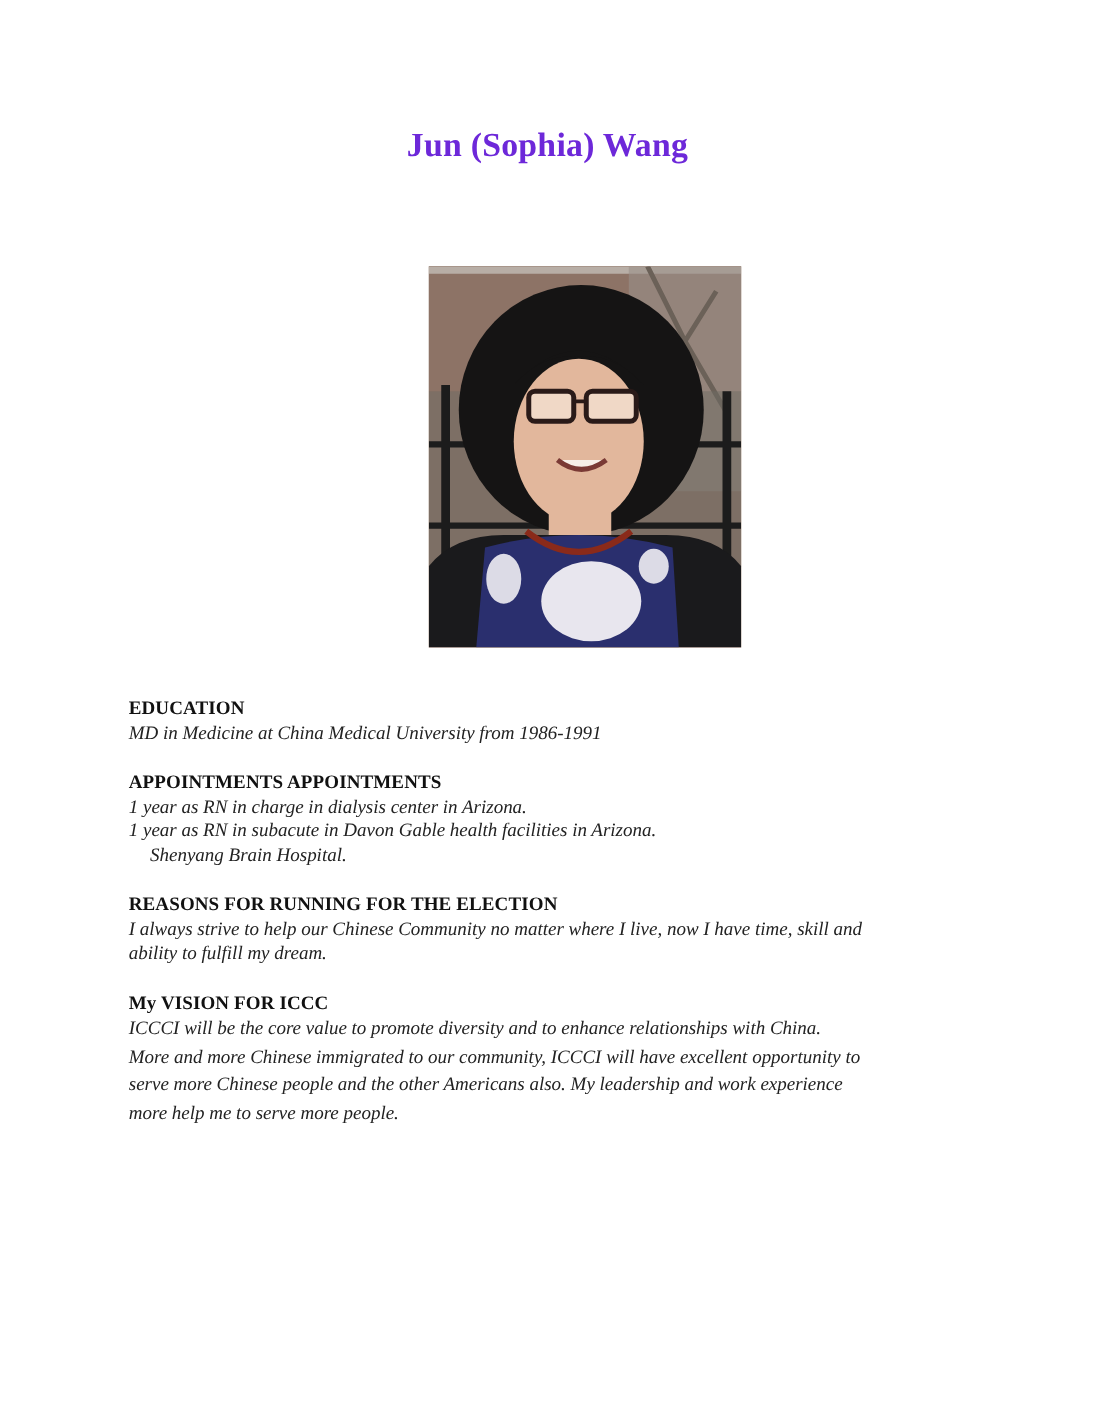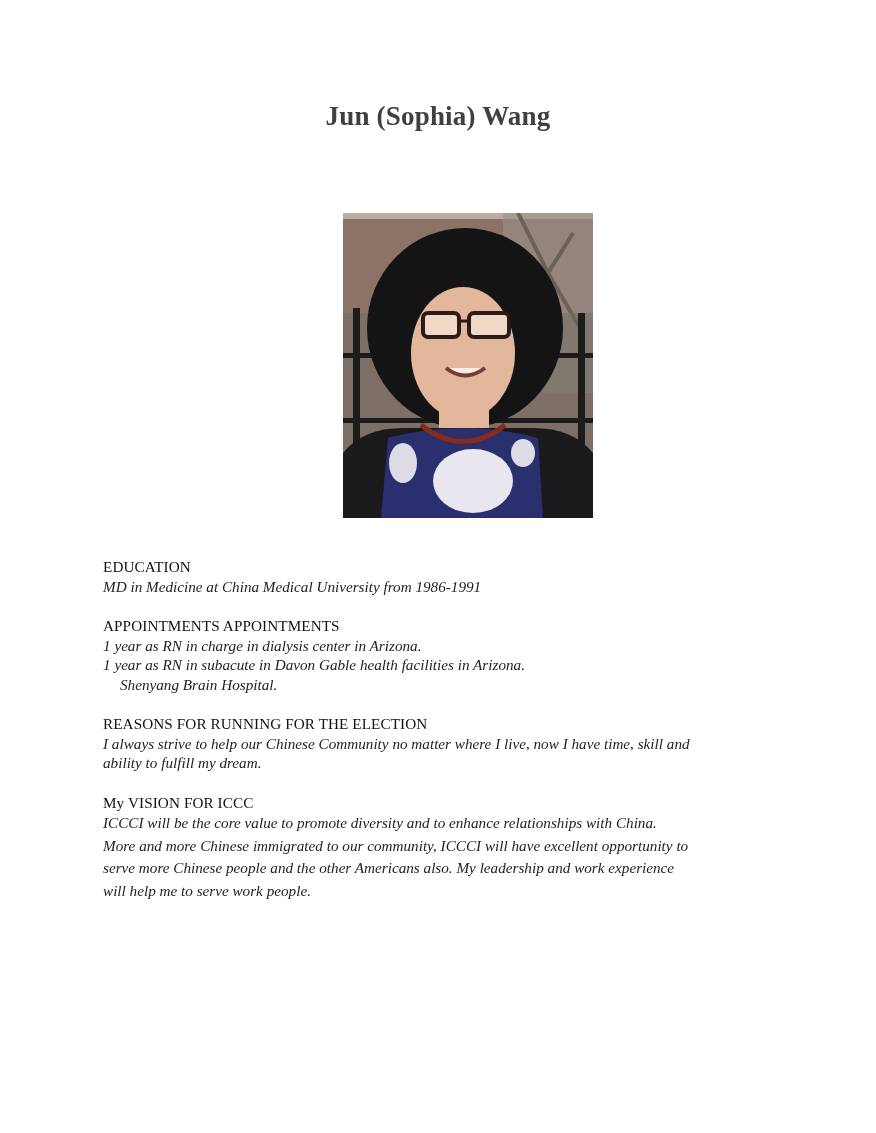--- a/index.html
+++ b/index.html
@@ -1,26 +1,26 @@
 <!DOCTYPE html>
 <html><head>
   <meta charset="utf-8">
   <style>
     html, body { margin: 0; padding: 0; background: #ffffff; }
     body { width: 876px; height: 1133px; position: relative; overflow: hidden;
            font-family: "Liberation Serif", "DejaVu Serif", serif; color: #1a1a1a; }
     .title { position: absolute; top: 101px; left: 0; width: 876px; text-align: center;
-             font-size: 27px; font-weight: bold; color: #404040; letter-spacing: 0.2px; }
+             font-size: 27px; font-weight: bold; color: #6d28d9; letter-spacing: 0.2px; }
     .photo { position: absolute; left: 343px; top: 213px; width: 250px; height: 305px; overflow: hidden;
              background: #8a6f62; }
     .photo svg { display: block; width: 100%; height: 100%; }
     .content { position: absolute; left: 103px; top: 557px; width: 680px;
                font-size: 15.2px; line-height: 19.6px; }
     .section { margin-bottom: 19.8px; }
-    .heading { font-weight: normal; color: #111; letter-spacing: 0.1px; }
+    .heading { font-weight: bold; color: #111; letter-spacing: 0.1px; }
     .line { white-space: nowrap; color: #222; font-style: italic; }
     .line.indent { padding-left: 17px; }
     .vision .line { line-height: 22.5px; }
   </style>
 </head>
 <body>
 
 <div class="title">Jun (Sophia) Wang</div>
 
 <div class="photo" title="Portrait of Jun (Sophia) Wang">
@@ -69,15 +69,15 @@
     <div class="heading">REASONS FOR RUNNING FOR THE ELECTION</div>
     <div class="line">I always strive to help our Chinese Community no matter where I live, now I have time, skill and</div>
     <div class="line">ability to fulfill my dream.</div>
   </div>
 
   <div class="section vision">
     <div class="heading">My VISION FOR ICCC</div>
     <div class="line">ICCCI will be the core value to promote diversity and to enhance relationships with China.</div>
     <div class="line">More and more Chinese immigrated to our community, ICCCI will have excellent opportunity to</div>
     <div class="line">serve more Chinese people and the other Americans also.  My leadership and work experience</div>
-    <div class="line">will help me to serve work people.</div>
+    <div class="line">more help me to serve more people.</div>
   </div>
 </div>
 
 </body></html>

